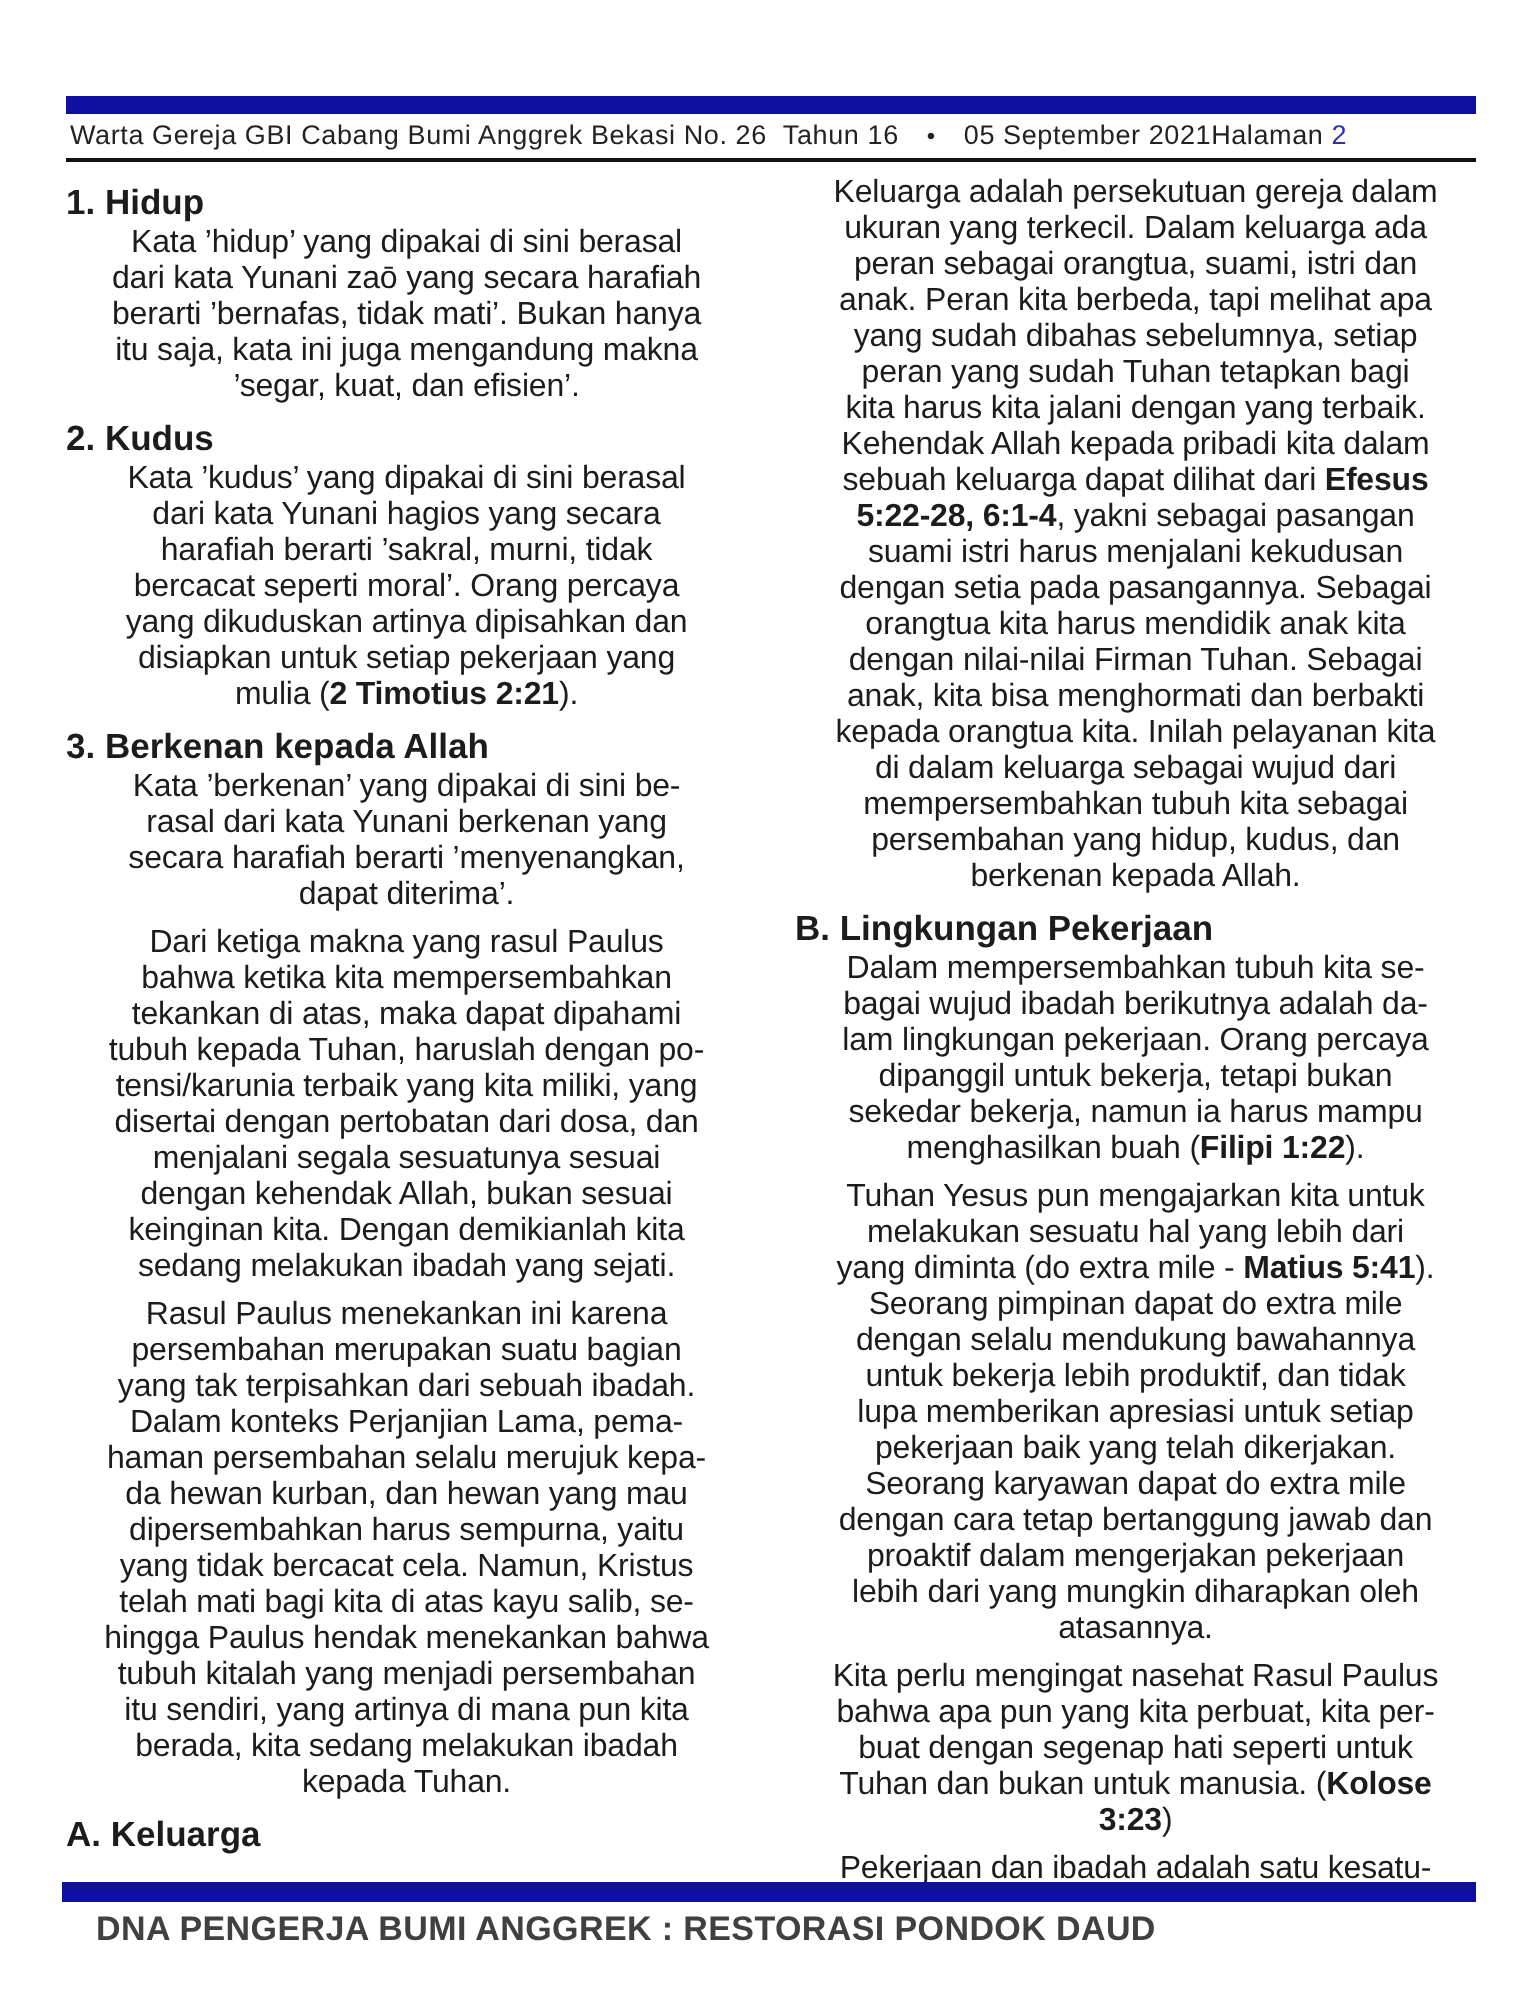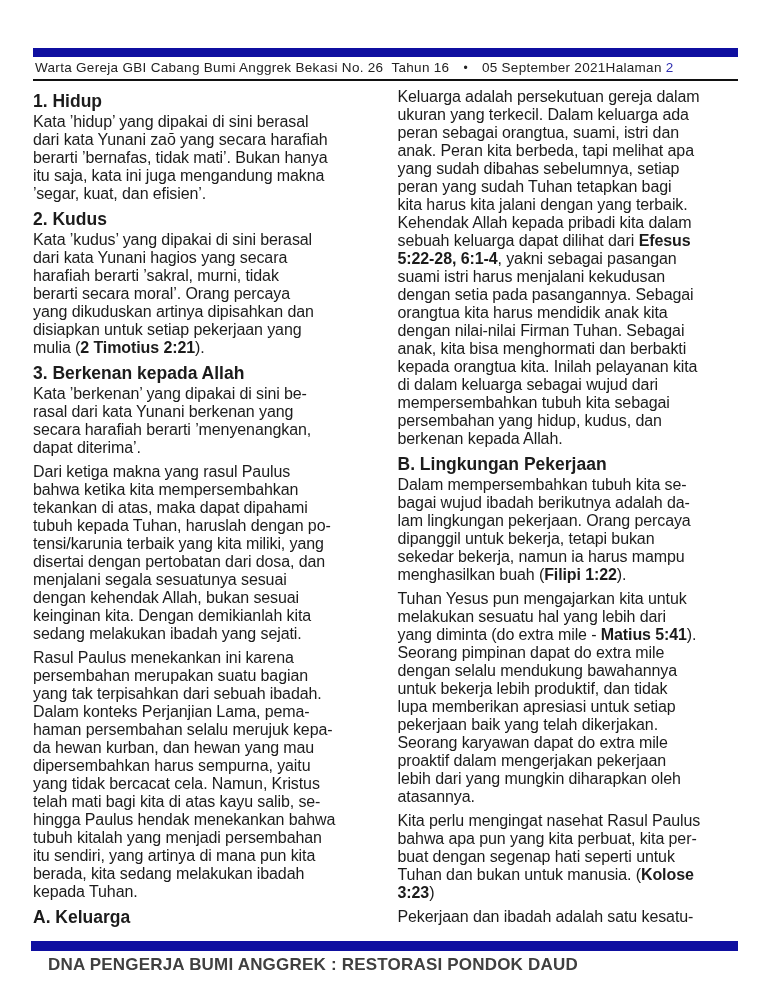--- a/index.html
+++ b/index.html
@@ -43,21 +43,21 @@
     gap: 24px;
     padding-top: 7px;
   }
   .col { width: 347px; }
   .line {
     font-size: 16px;
     line-height: 18px;
     letter-spacing: -0.1px;
     white-space: nowrap;
   }
-  .para { margin: 0 0 6px 0; }
+  .para { margin: 0 0 6px 0; text-align: center; }
   .heading {
     font-weight: bold;
     font-size: 17.5px;
     line-height: 20px;
     margin: 3px 0 2px 0;
     white-space: nowrap;
   }
   .b { font-weight: bold; }
   .i { }
   .footer {
@@ -103,21 +103,21 @@
             <div class="line"><span>dari kata Yunani </span><span class="i">zaō</span><span> yang secara harafiah</span></div>
             <div class="line"><span>berarti ’bernafas, tidak mati’. Bukan hanya</span></div>
             <div class="line"><span>itu saja, kata ini juga mengandung makna</span></div>
             <div class="line"><span>’segar, kuat, dan efisien’.</span></div>
           </div>
           <div class="heading">2. Kudus</div>
           <div class="para">
             <div class="line"><span>Kata ’kudus’ yang dipakai di sini berasal</span></div>
             <div class="line"><span>dari kata Yunani </span><span class="i">hagios</span><span> yang secara</span></div>
             <div class="line"><span>harafiah berarti ’sakral, murni, tidak</span></div>
-            <div class="line"><span>berarti secara moral’. Orang percaya</span></div>
+            <div class="line"><span>bercacat seperti moral’. Orang percaya</span></div>
             <div class="line"><span>yang dikuduskan artinya dipisahkan dan</span></div>
             <div class="line"><span>disiapkan untuk setiap pekerjaan yang</span></div>
             <div class="line"><span>mulia (</span><span class="b">2 Timotius 2:21</span><span>).</span></div>
           </div>
           <div class="heading">3. Berkenan kepada Allah</div>
           <div class="para">
             <div class="line"><span>Kata ’berkenan’ yang dipakai di sini be-</span></div>
             <div class="line"><span>rasal dari kata Yunani </span><span class="i">berkenan</span><span> yang</span></div>
             <div class="line"><span>secara harafiah berarti ’menyenangkan,</span></div>
             <div class="line"><span>dapat diterima’.</span></div>
@@ -187,20 +187,21 @@
           <div class="para">
             <div class="line"><span>Tuhan Yesus pun mengajarkan kita untuk</span></div>
             <div class="line"><span>melakukan sesuatu hal yang lebih dari</span></div>
             <div class="line"><span>yang diminta (</span><span class="i">do extra mile</span><span> - </span><span class="b">Matius 5:41</span><span>).</span></div>
             <div class="line"><span>Seorang pimpinan dapat </span><span class="i">do extra mile</span></div>
             <div class="line"><span>dengan selalu mendukung bawahannya</span></div>
             <div class="line"><span>untuk bekerja lebih produktif, dan tidak</span></div>
             <div class="line"><span>lupa memberikan apresiasi untuk setiap</span></div>
             <div class="line"><span>pekerjaan baik yang telah dikerjakan.</span></div>
             <div class="line"><span>Seorang karyawan dapat </span><span class="i">do extra mile</span></div>
+            <div class="line"><span>dengan cara tetap bertanggung jawab dan</span></div>
             <div class="line"><span>proaktif dalam mengerjakan pekerjaan</span></div>
             <div class="line"><span>lebih dari yang mungkin diharapkan oleh</span></div>
             <div class="line"><span>atasannya.</span></div>
           </div>
           <div class="para">
             <div class="line"><span>Kita perlu mengingat nasehat Rasul Paulus</span></div>
             <div class="line"><span>bahwa apa pun yang kita perbuat, kita per-</span></div>
             <div class="line"><span>buat dengan segenap hati seperti untuk</span></div>
             <div class="line"><span>Tuhan dan bukan untuk manusia. (</span><span class="b">Kolose</span></div>
             <div class="line"><span class="b">3:23</span><span>)</span></div>

